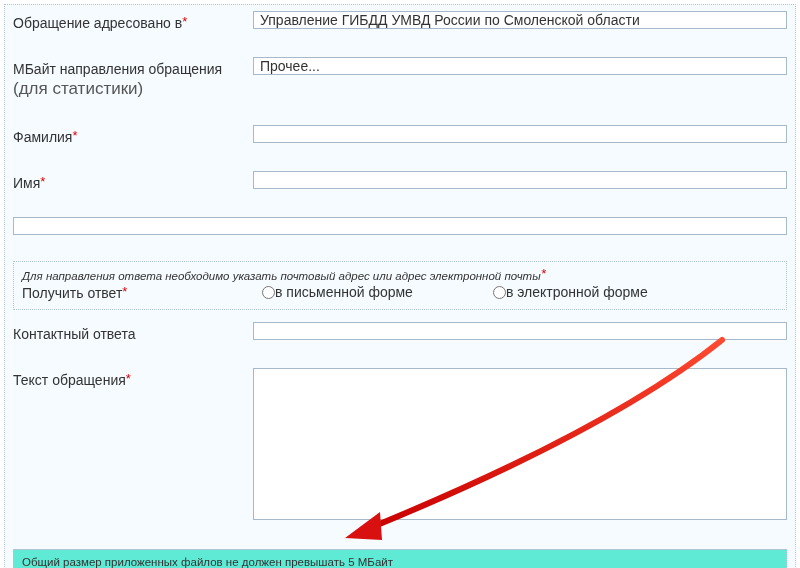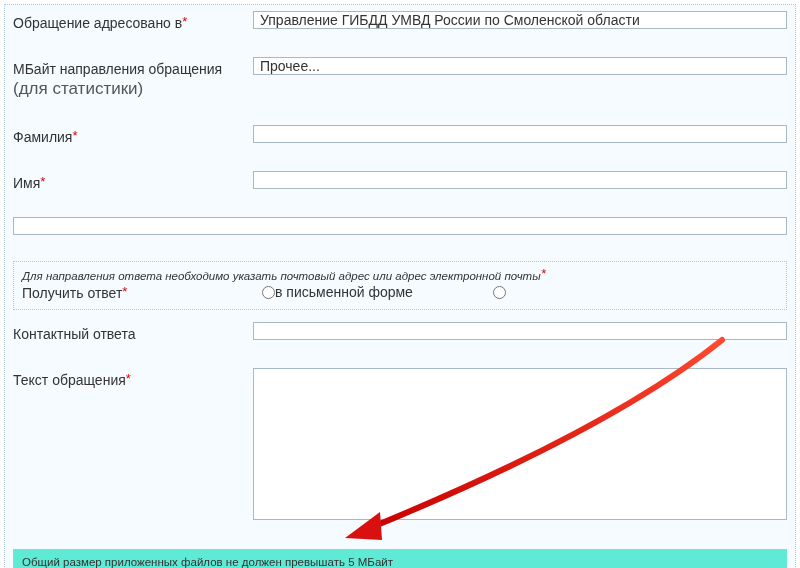--- a/index.html
+++ b/index.html
@@ -158,20 +158,21 @@
       <div class="label-col">
         <span>Получить ответ</span><span class="req">*</span>
       </div>
       <div class="opts">
         <label class="opt">
           <input type="radio" name="resp" style="">
           <span>в письменной форме</span>
         </label>
         <label class="opt">
           <input type="radio" name="resp" style="">
+          <span>в электронной форме</span>
         </label>
       </div>
     </div>
   </div>
 
   <div class="row">
     <div class="label-col">
       <span>Контактный ответа</span>
     </div>
     <div class="field-col">

